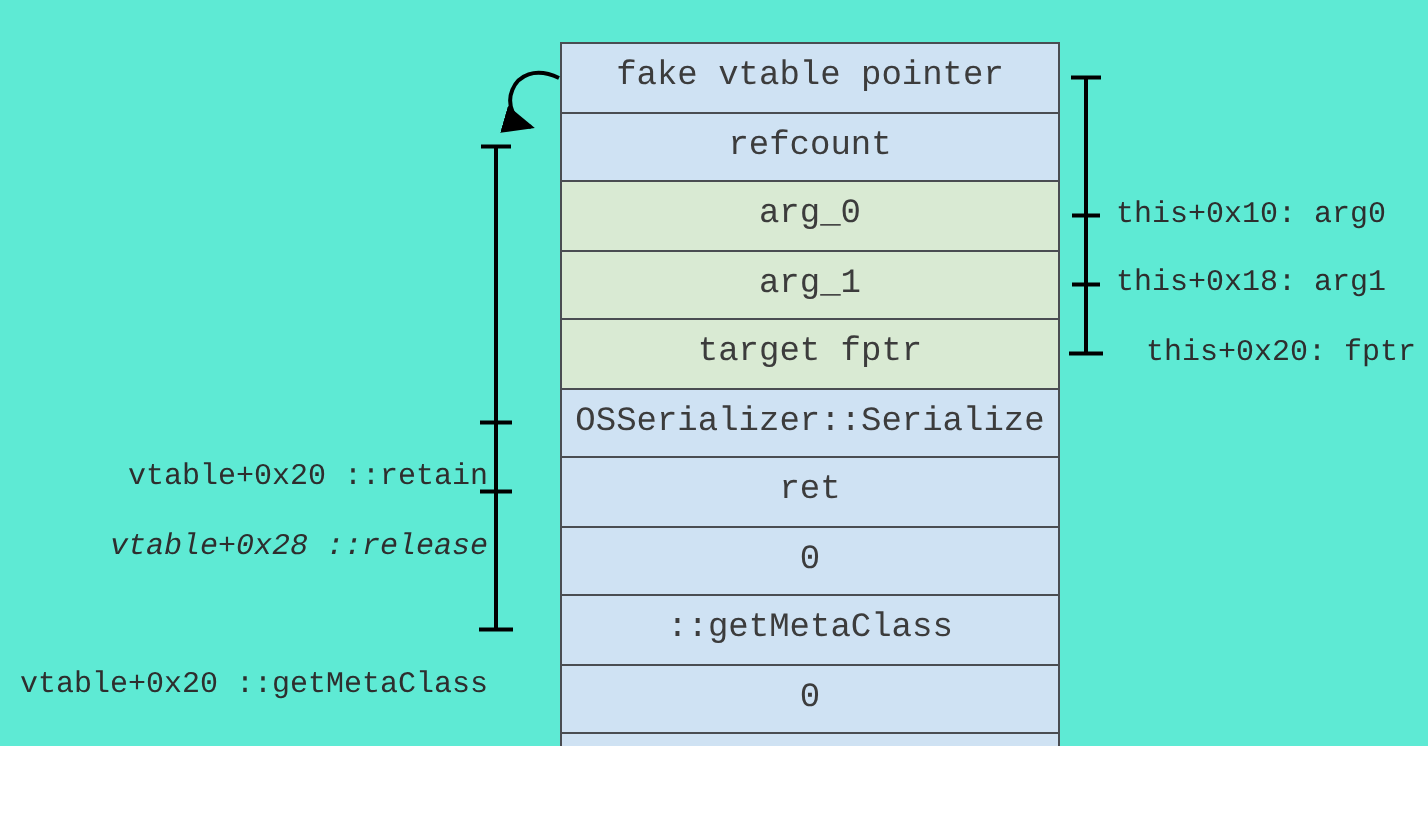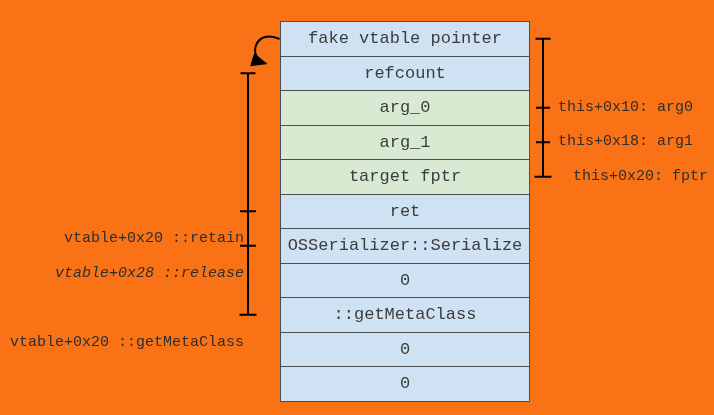--- a/index.html
+++ b/index.html
@@ -3,22 +3,22 @@
 <meta charset="utf-8">
 <style>
   html, body {
     margin: 0;
     padding: 0;
     background: #ffffff;
   }
   .canvas {
     position: relative;
     width: 714px;
-    height: 415px;
-    background: #f97316;
+    height: 373px;
+    background: #5eead4;
     overflow: hidden;
     font-family: "Liberation Mono", "DejaVu Sans Mono", monospace;
   }
   .stack {
     position: absolute;
     left: 280px;
     top: 21px;
     width: 250px;
   }
   .mem-row {
@@ -78,24 +78,24 @@
     <div class="mem-row" style="background: rgb(217, 234, 211); border-color: rgb(74, 77, 82);">
         <span>arg_0</span>
       </div>
     <div class="mem-row" style="background: rgb(217, 234, 211); border-color: rgb(74, 77, 82);">
         <span>arg_1</span>
       </div>
     <div class="mem-row" style="background: rgb(217, 234, 211); border-color: rgb(74, 77, 82);">
         <span>target fptr</span>
       </div>
     <div class="mem-row" style="background: rgb(207, 226, 243); border-color: rgb(74, 77, 82);">
-        <span>ret</span>
+        <span>OSSerializer::Serialize</span>
       </div>
     <div class="mem-row" style="background: rgb(207, 226, 243); border-color: rgb(74, 77, 82);">
-        <span>OSSerializer::Serialize</span>
+        <span>ret</span>
       </div>
     <div class="mem-row" style="background: rgb(207, 226, 243); border-color: rgb(74, 77, 82);">
         <span>0</span>
       </div>
     <div class="mem-row" style="background: rgb(207, 226, 243); border-color: rgb(74, 77, 82);">
         <span>::getMetaClass</span>
       </div>
     <div class="mem-row" style="background: rgb(207, 226, 243); border-color: rgb(74, 77, 82);">
         <span>0</span>
       </div>

